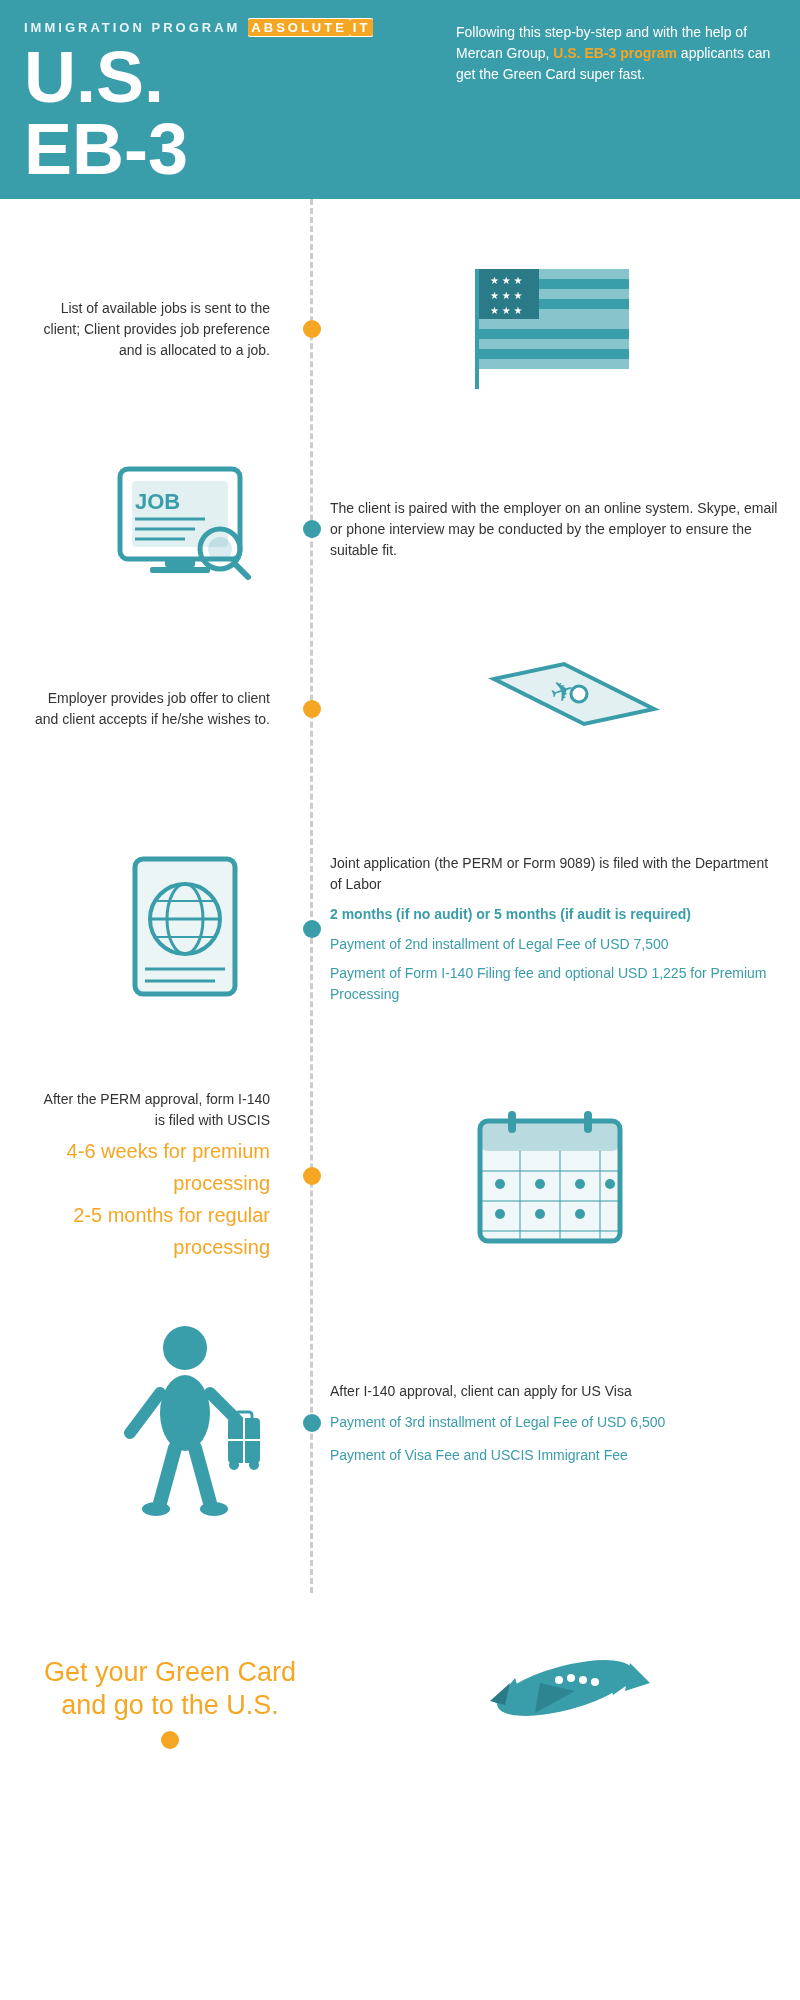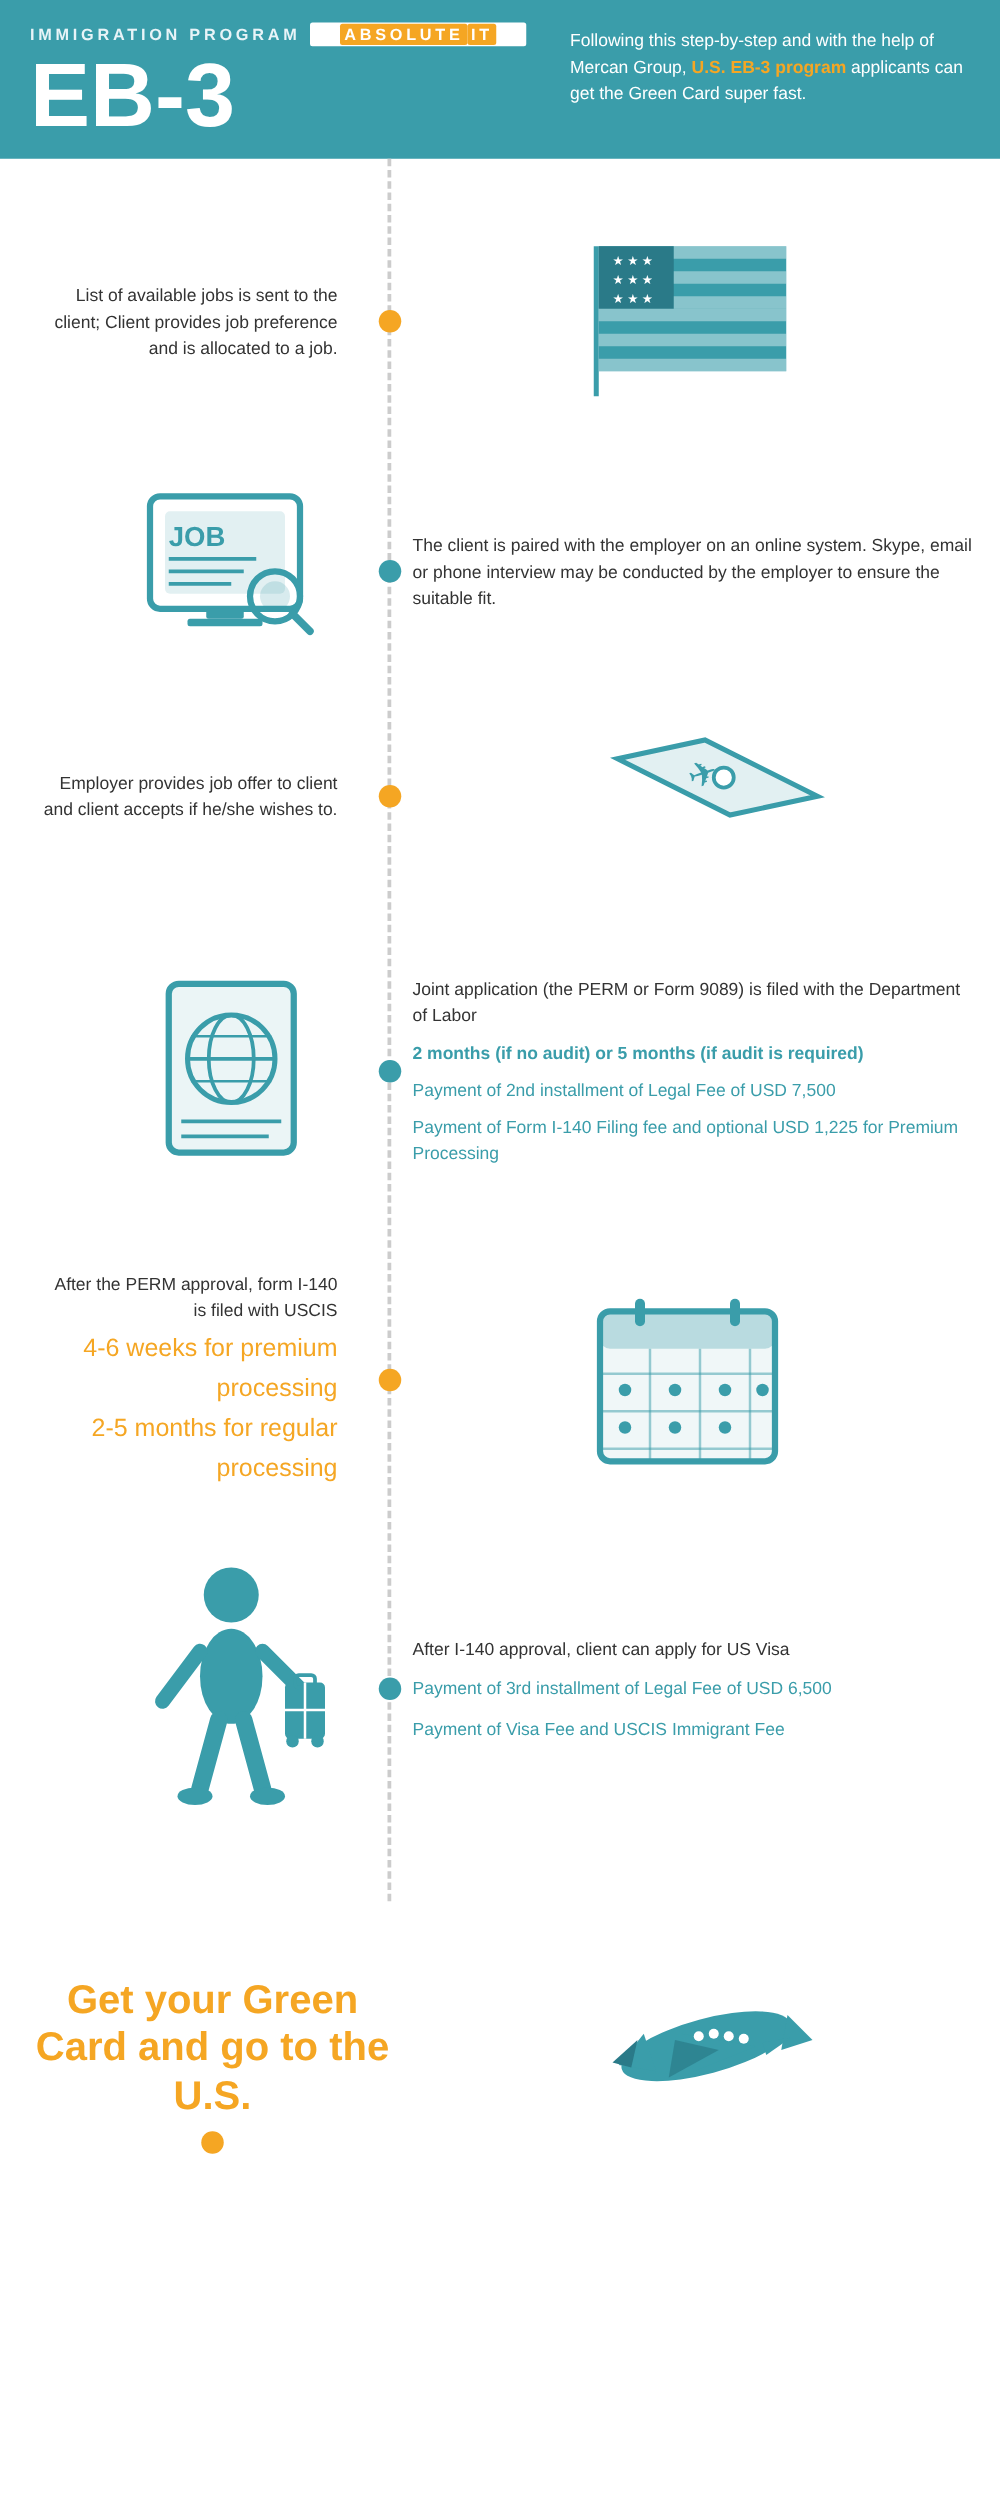--- a/index.html
+++ b/index.html
@@ -31,21 +31,21 @@
       text-transform: uppercase;
       display: flex;
       align-items: center;
       gap: 8px;
     }
     .absolute-it-box {
       background: white;
       color: #333;
       font-weight: bold;
       font-size: 13px;
-      padding: 2px 24px;
+      padding: 2px 0;
       border-radius: 2px;
       display: inline-block;
     }
     .absolute-it-box span {
       background: #f5a623;
       color: white;
       padding: 1px 3px;
       border-radius: 2px;
     }
     .title-large {
@@ -182,22 +182,22 @@
       display: flex;
       align-items: center;
       padding: 30px 20px;
       background: white;
     }
     .cta-left {
       width: 300px;
       text-align: center;
     }
     .cta-left-text {
-      font-size: 32px;
-      font-weight: 700;
+      font-size: 27px;
+      font-weight: 400;
       color: #f5a623;
       line-height: 1.2;
       margin-top: 29px;
     }
     .cta-right {
       flex: 1;
       display: flex;
       align-items: center;
       justify-content: center;
       padding-left: 30px;
@@ -208,20 +208,21 @@
 
 <div class="header">
   <div class="header-left">
     <div class="immigration-label">
       <span>IMMIGRATION PROGRAM</span>
       <span class="absolute-it-box">
         <span>Absolute</span><span>IT</span>
       </span>
     </div>
     <div class="title-large">
+      <div>U.S.</div>
       <div>EB-3</div>
     </div>
   </div>
   <div class="header-right">
     <span>Following this step-by-step and with the help of Mercan Group, </span><span class="highlight-orange">U.S. EB-3 program</span><span> applicants can get the Green Card super fast.</span>
   </div>
 </div>
 
 <div class="main">
   <div class="timeline">

